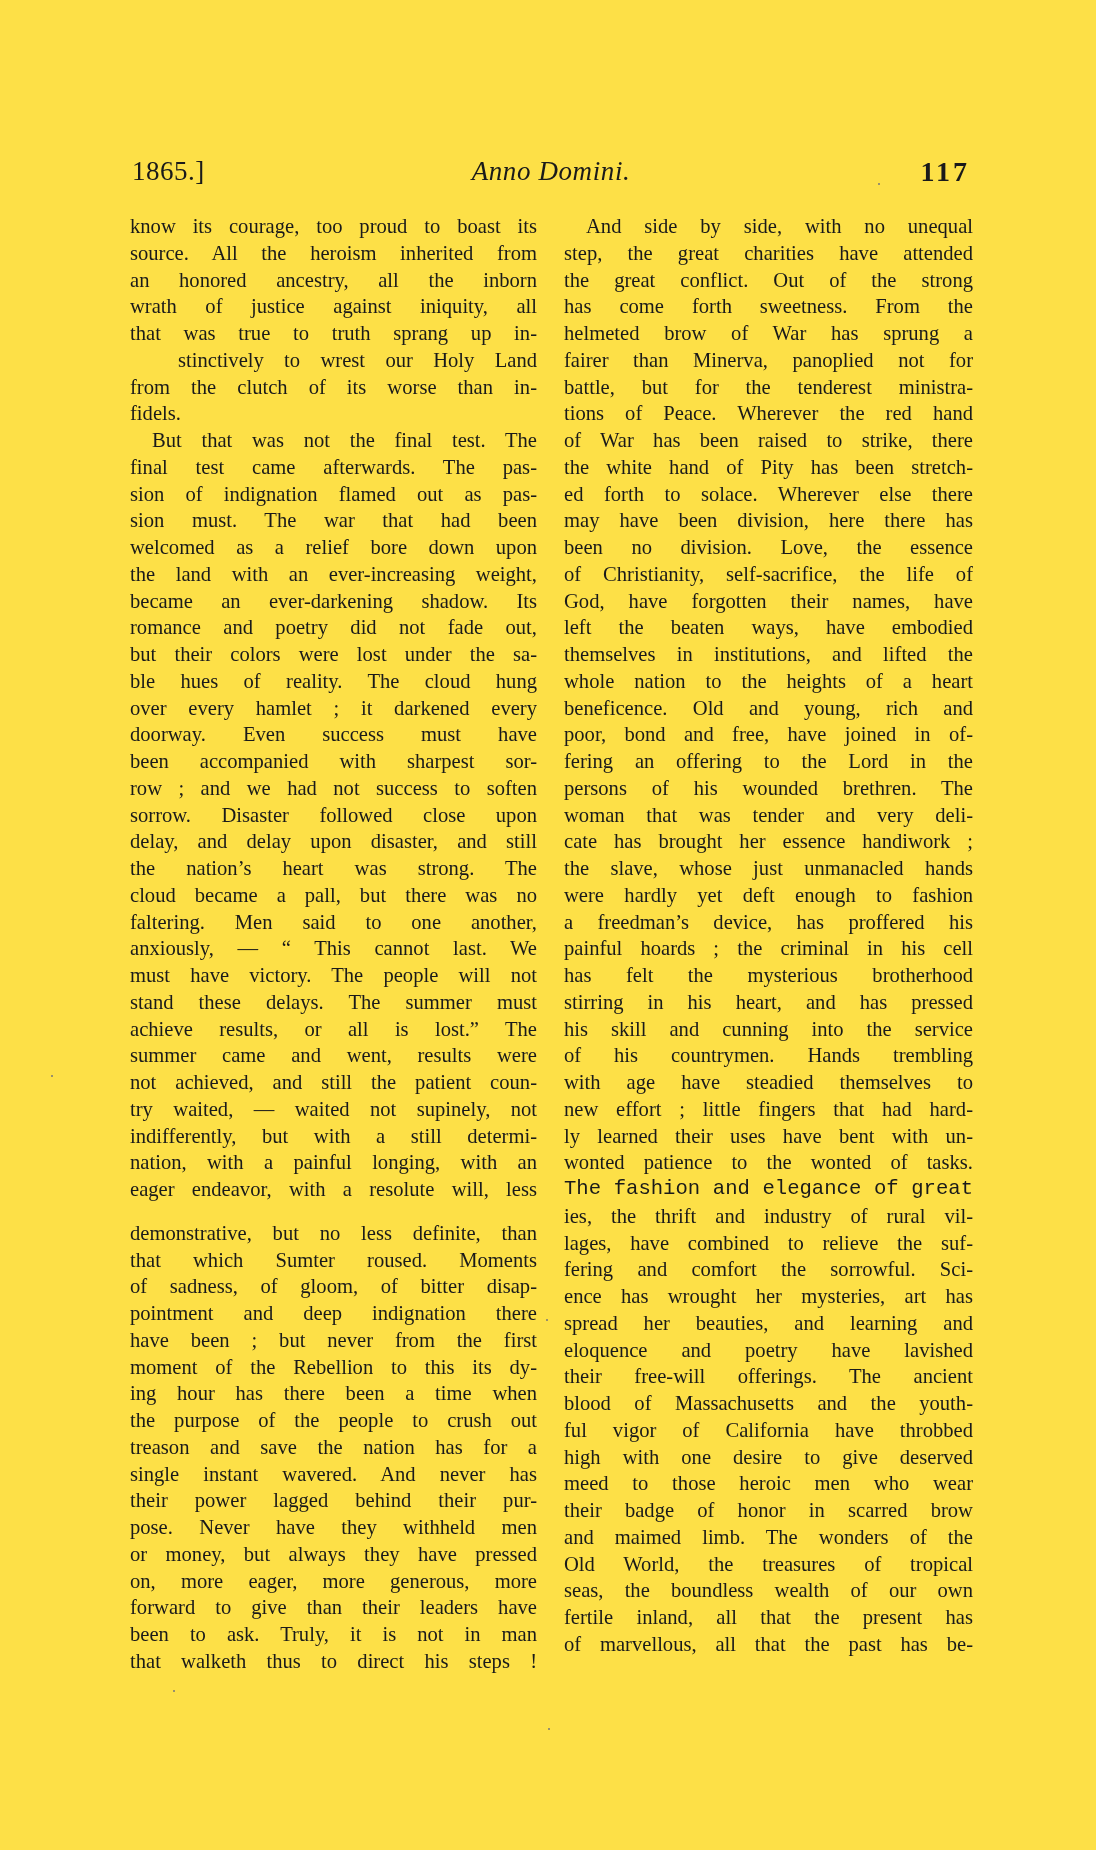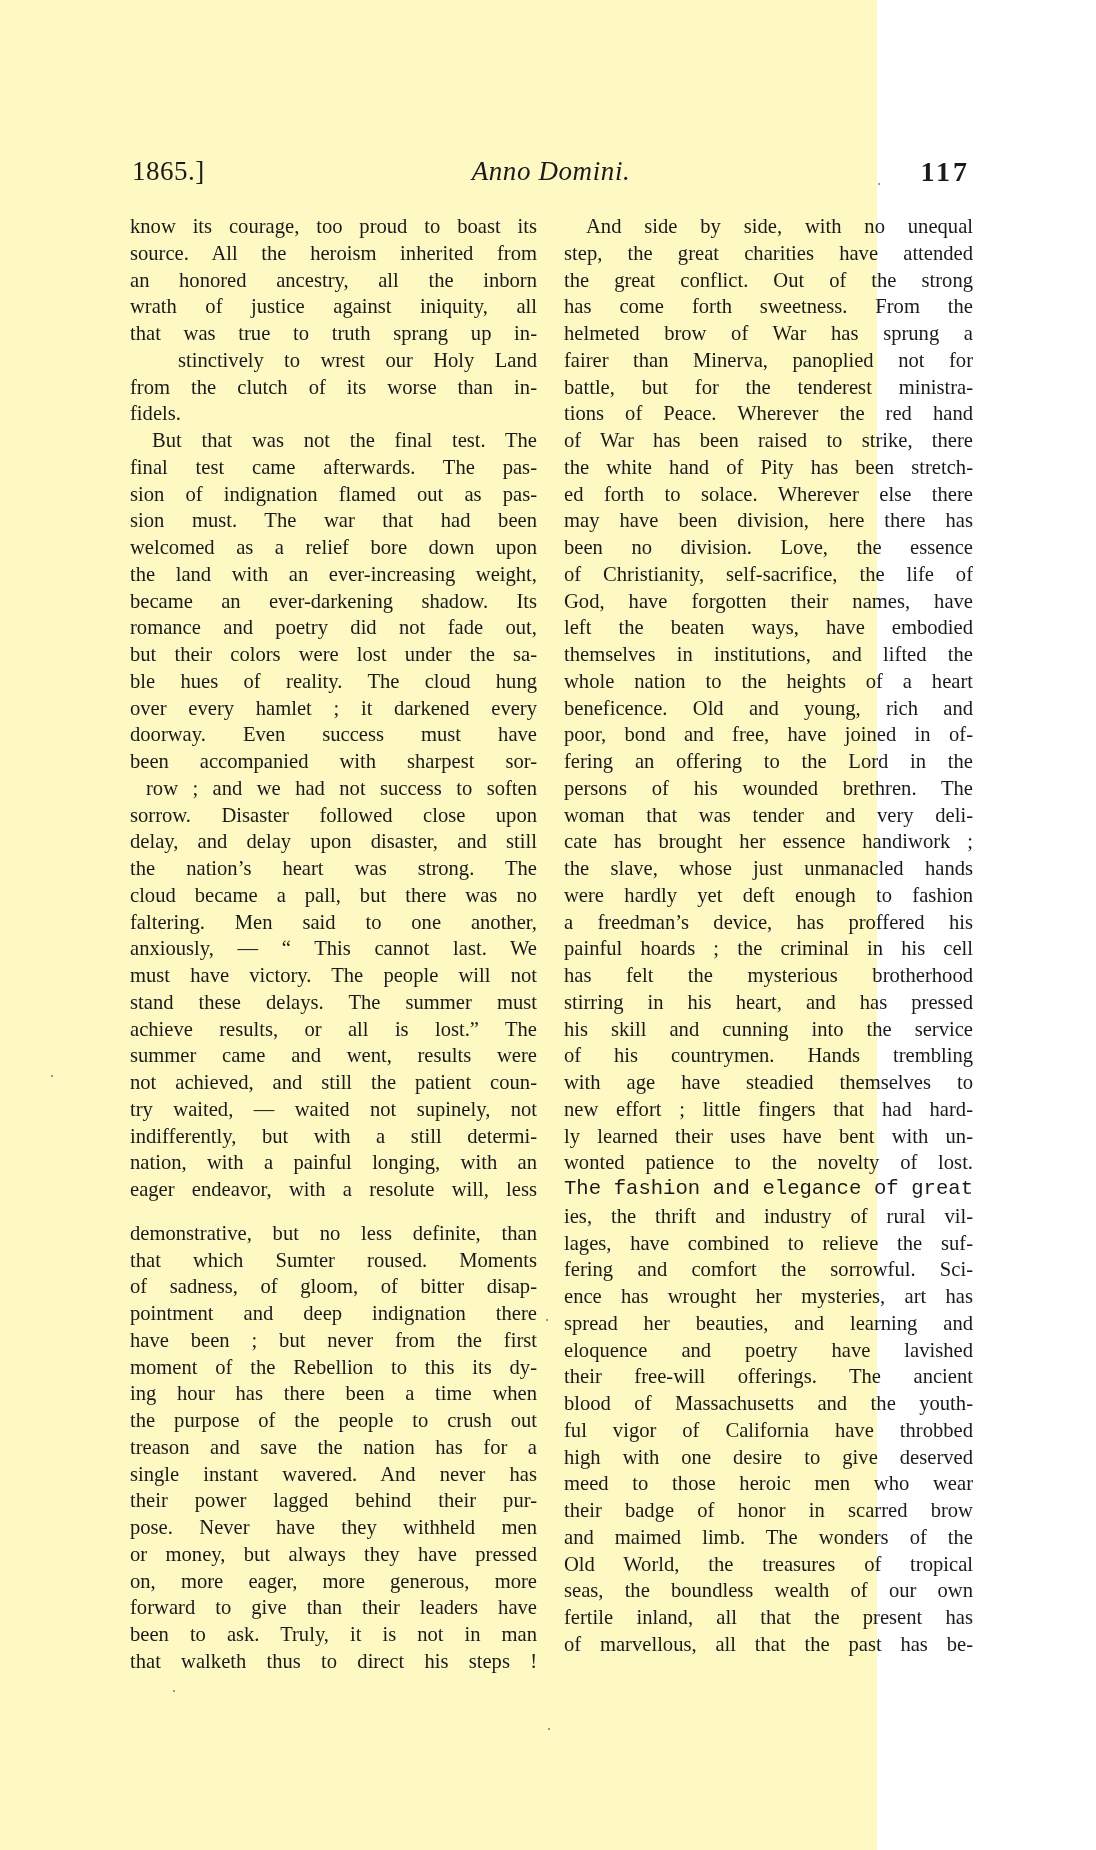--- a/index.html
+++ b/index.html
@@ -11,23 +11,23 @@
     width: 1096px;
     height: 1850px;
     position: relative;
     overflow: hidden;
     color: #1a1a1a;
     font-family: "Liberation Serif", "DejaVu Serif", serif;
   }
   .page {
     position: absolute;
     left: 0; top: 0;
-    width: 877px;
+    width: 1096px;
     height: 1850px;
-    background: #fef9c3;
+    background: #fde047;
   }
   .running-head {
     position: absolute;
     top: 156px;
     left: 130px;
     width: 842px;
     height: 34px;
   }
   .rh-date {
     position: absolute;
@@ -110,21 +110,21 @@
       <span class="line" style="white-space: normal; overflow: hidden;">sion must.  The war that had been</span>
       <span class="line" style="white-space: normal; overflow: hidden;">welcomed as a relief bore down upon</span>
       <span class="line" style="white-space: normal; overflow: hidden;">the land with an ever-increasing weight,</span>
       <span class="line" style="white-space: normal; overflow: hidden;">became an ever-darkening shadow.  Its</span>
       <span class="line" style="white-space: normal; overflow: hidden;">romance and poetry did not fade out,</span>
       <span class="line" style="white-space: normal; overflow: hidden;">but their colors were lost under the sa-</span>
       <span class="line" style="white-space: normal; overflow: hidden;">ble hues of reality.  The cloud hung</span>
       <span class="line" style="white-space: normal; overflow: hidden;">over every hamlet ;  it darkened every</span>
       <span class="line" style="white-space: normal; overflow: hidden;">doorway.  Even success must have</span>
       <span class="line" style="white-space: normal; overflow: hidden;">been accompanied with sharpest sor-</span>
-      <span class="line" style="white-space: normal; overflow: hidden; margin-left: 16px;">row ; and we had not success to soften</span>
+      <span class="line" style="white-space: normal; overflow: hidden;">row ; and we had not success to soften</span>
       <span class="line" style="white-space: normal; overflow: hidden;">sorrow.  Disaster followed close upon</span>
       <span class="line" style="white-space: normal; overflow: hidden;">delay, and delay upon disaster, and still</span>
       <span class="line" style="white-space: normal; overflow: hidden;">the nation’s heart was strong.  The</span>
       <span class="line" style="white-space: normal; overflow: hidden;">cloud became a pall, but there was no</span>
       <span class="line" style="white-space: normal; overflow: hidden;">faltering.  Men said to one another,</span>
       <span class="line" style="white-space: normal; overflow: hidden;">anxiously, — “ This cannot last.  We</span>
       <span class="line" style="white-space: normal; overflow: hidden;">must have victory.  The people will not</span>
       <span class="line" style="white-space: normal; overflow: hidden;">stand these delays.  The summer must</span>
       <span class="line" style="white-space: normal; overflow: hidden;">achieve results, or all is lost.”  The</span>
       <span class="line" style="white-space: normal; overflow: hidden;">summer came and went, results were</span>
@@ -180,21 +180,21 @@
       <span class="line" style="white-space: normal; overflow: hidden;">were hardly yet deft enough to fashion</span>
       <span class="line" style="white-space: normal; overflow: hidden;">a freedman’s device, has proffered his</span>
       <span class="line" style="white-space: normal; overflow: hidden;">painful hoards ;  the criminal in his cell</span>
       <span class="line" style="white-space: normal; overflow: hidden;">has felt the mysterious brotherhood</span>
       <span class="line" style="white-space: normal; overflow: hidden;">stirring in his heart, and has pressed</span>
       <span class="line" style="white-space: normal; overflow: hidden;">his skill and cunning into the service</span>
       <span class="line" style="white-space: normal; overflow: hidden;">of his countrymen.  Hands trembling</span>
       <span class="line" style="white-space: normal; overflow: hidden;">with age have steadied themselves to</span>
       <span class="line" style="white-space: normal; overflow: hidden;">new effort ;  little fingers that had hard-</span>
       <span class="line" style="white-space: normal; overflow: hidden;">ly learned their uses have bent with un-</span>
-      <span class="line" style="white-space: normal; overflow: hidden;">wonted patience to the novelty of lost.</span>
+      <span class="line" style="white-space: normal; overflow: hidden;">wonted patience to the wonted of tasks.</span>
       <span class="line" style="white-space: normal; overflow: hidden; font-family: Liberation Mono, monospace;">The fashion and elegance of great cit-</span>
       <span class="line" style="white-space: normal; overflow: hidden;">ies, the thrift and industry of rural vil-</span>
       <span class="line" style="white-space: normal; overflow: hidden;">lages, have combined to relieve the suf-</span>
       <span class="line" style="white-space: normal; overflow: hidden;">fering and comfort the sorrowful.  Sci-</span>
       <span class="line" style="white-space: normal; overflow: hidden;">ence has wrought her mysteries, art has</span>
       <span class="line" style="white-space: normal; overflow: hidden;">spread her beauties, and learning and</span>
       <span class="line" style="white-space: normal; overflow: hidden;">eloquence and poetry have lavished</span>
       <span class="line" style="white-space: normal; overflow: hidden;">their free-will offerings.  The ancient</span>
       <span class="line" style="white-space: normal; overflow: hidden;">blood of Massachusetts and the youth-</span>
       <span class="line" style="white-space: normal; overflow: hidden;">ful vigor of California have throbbed</span>

